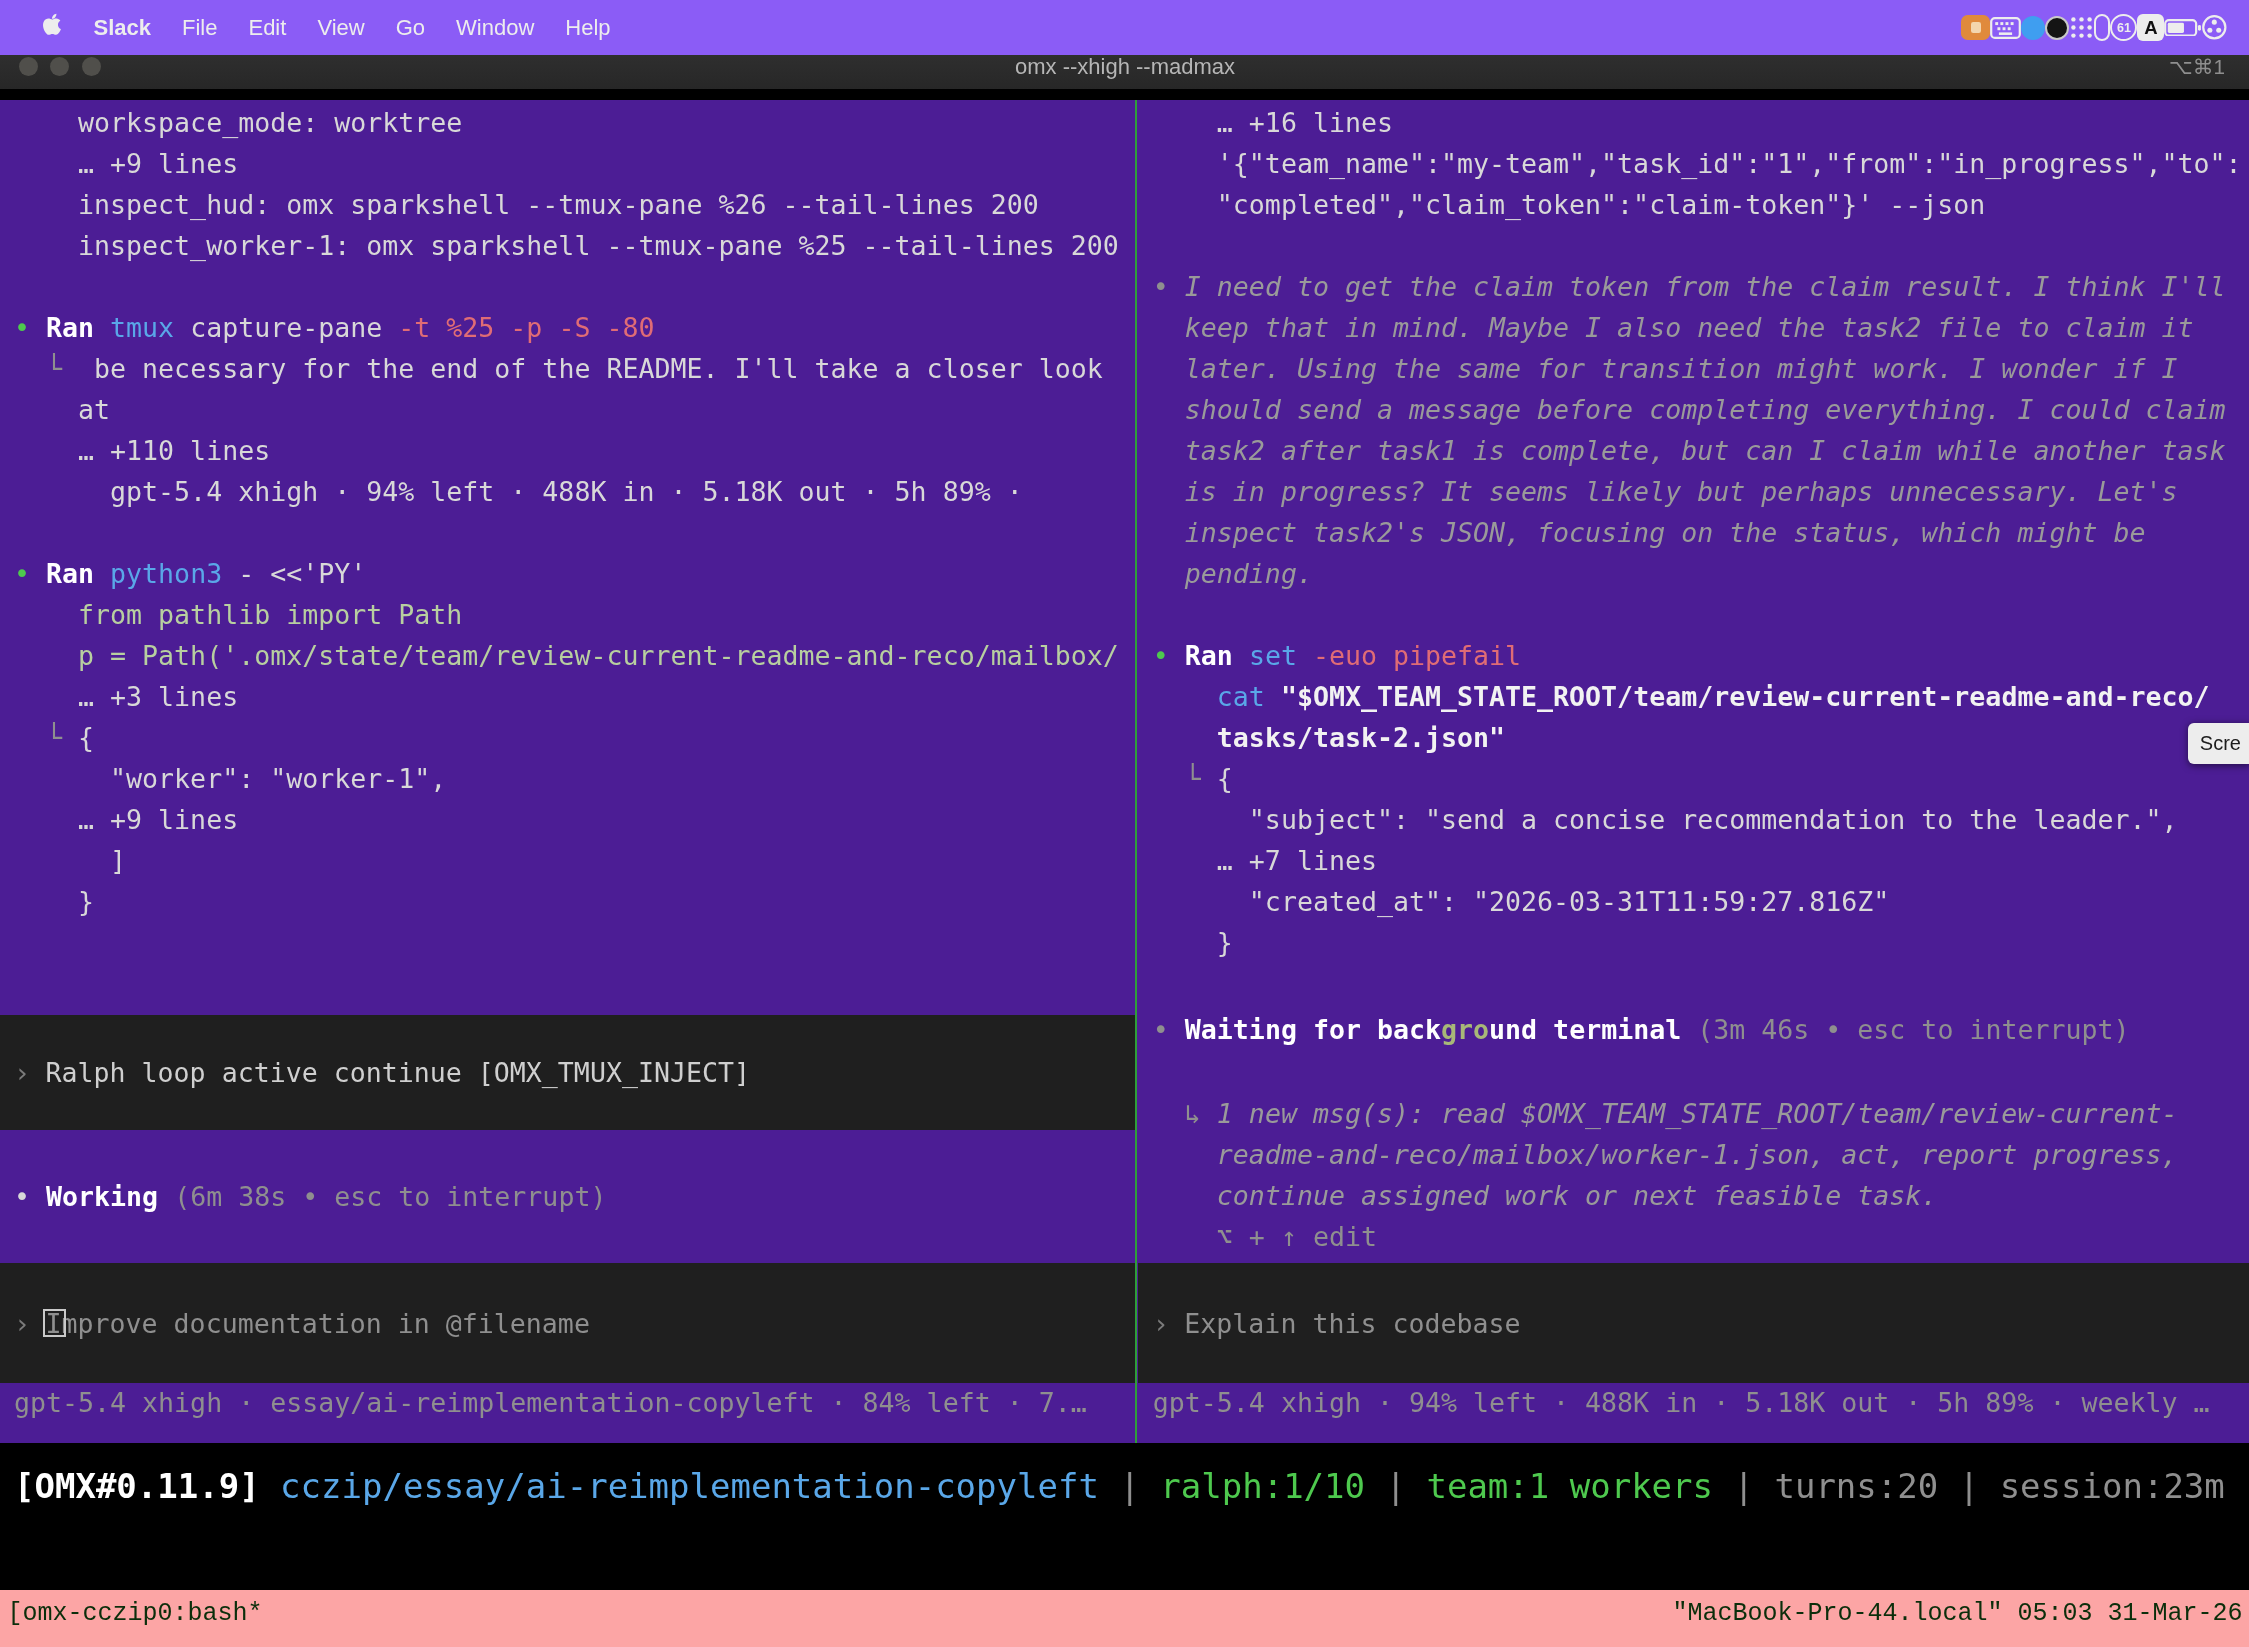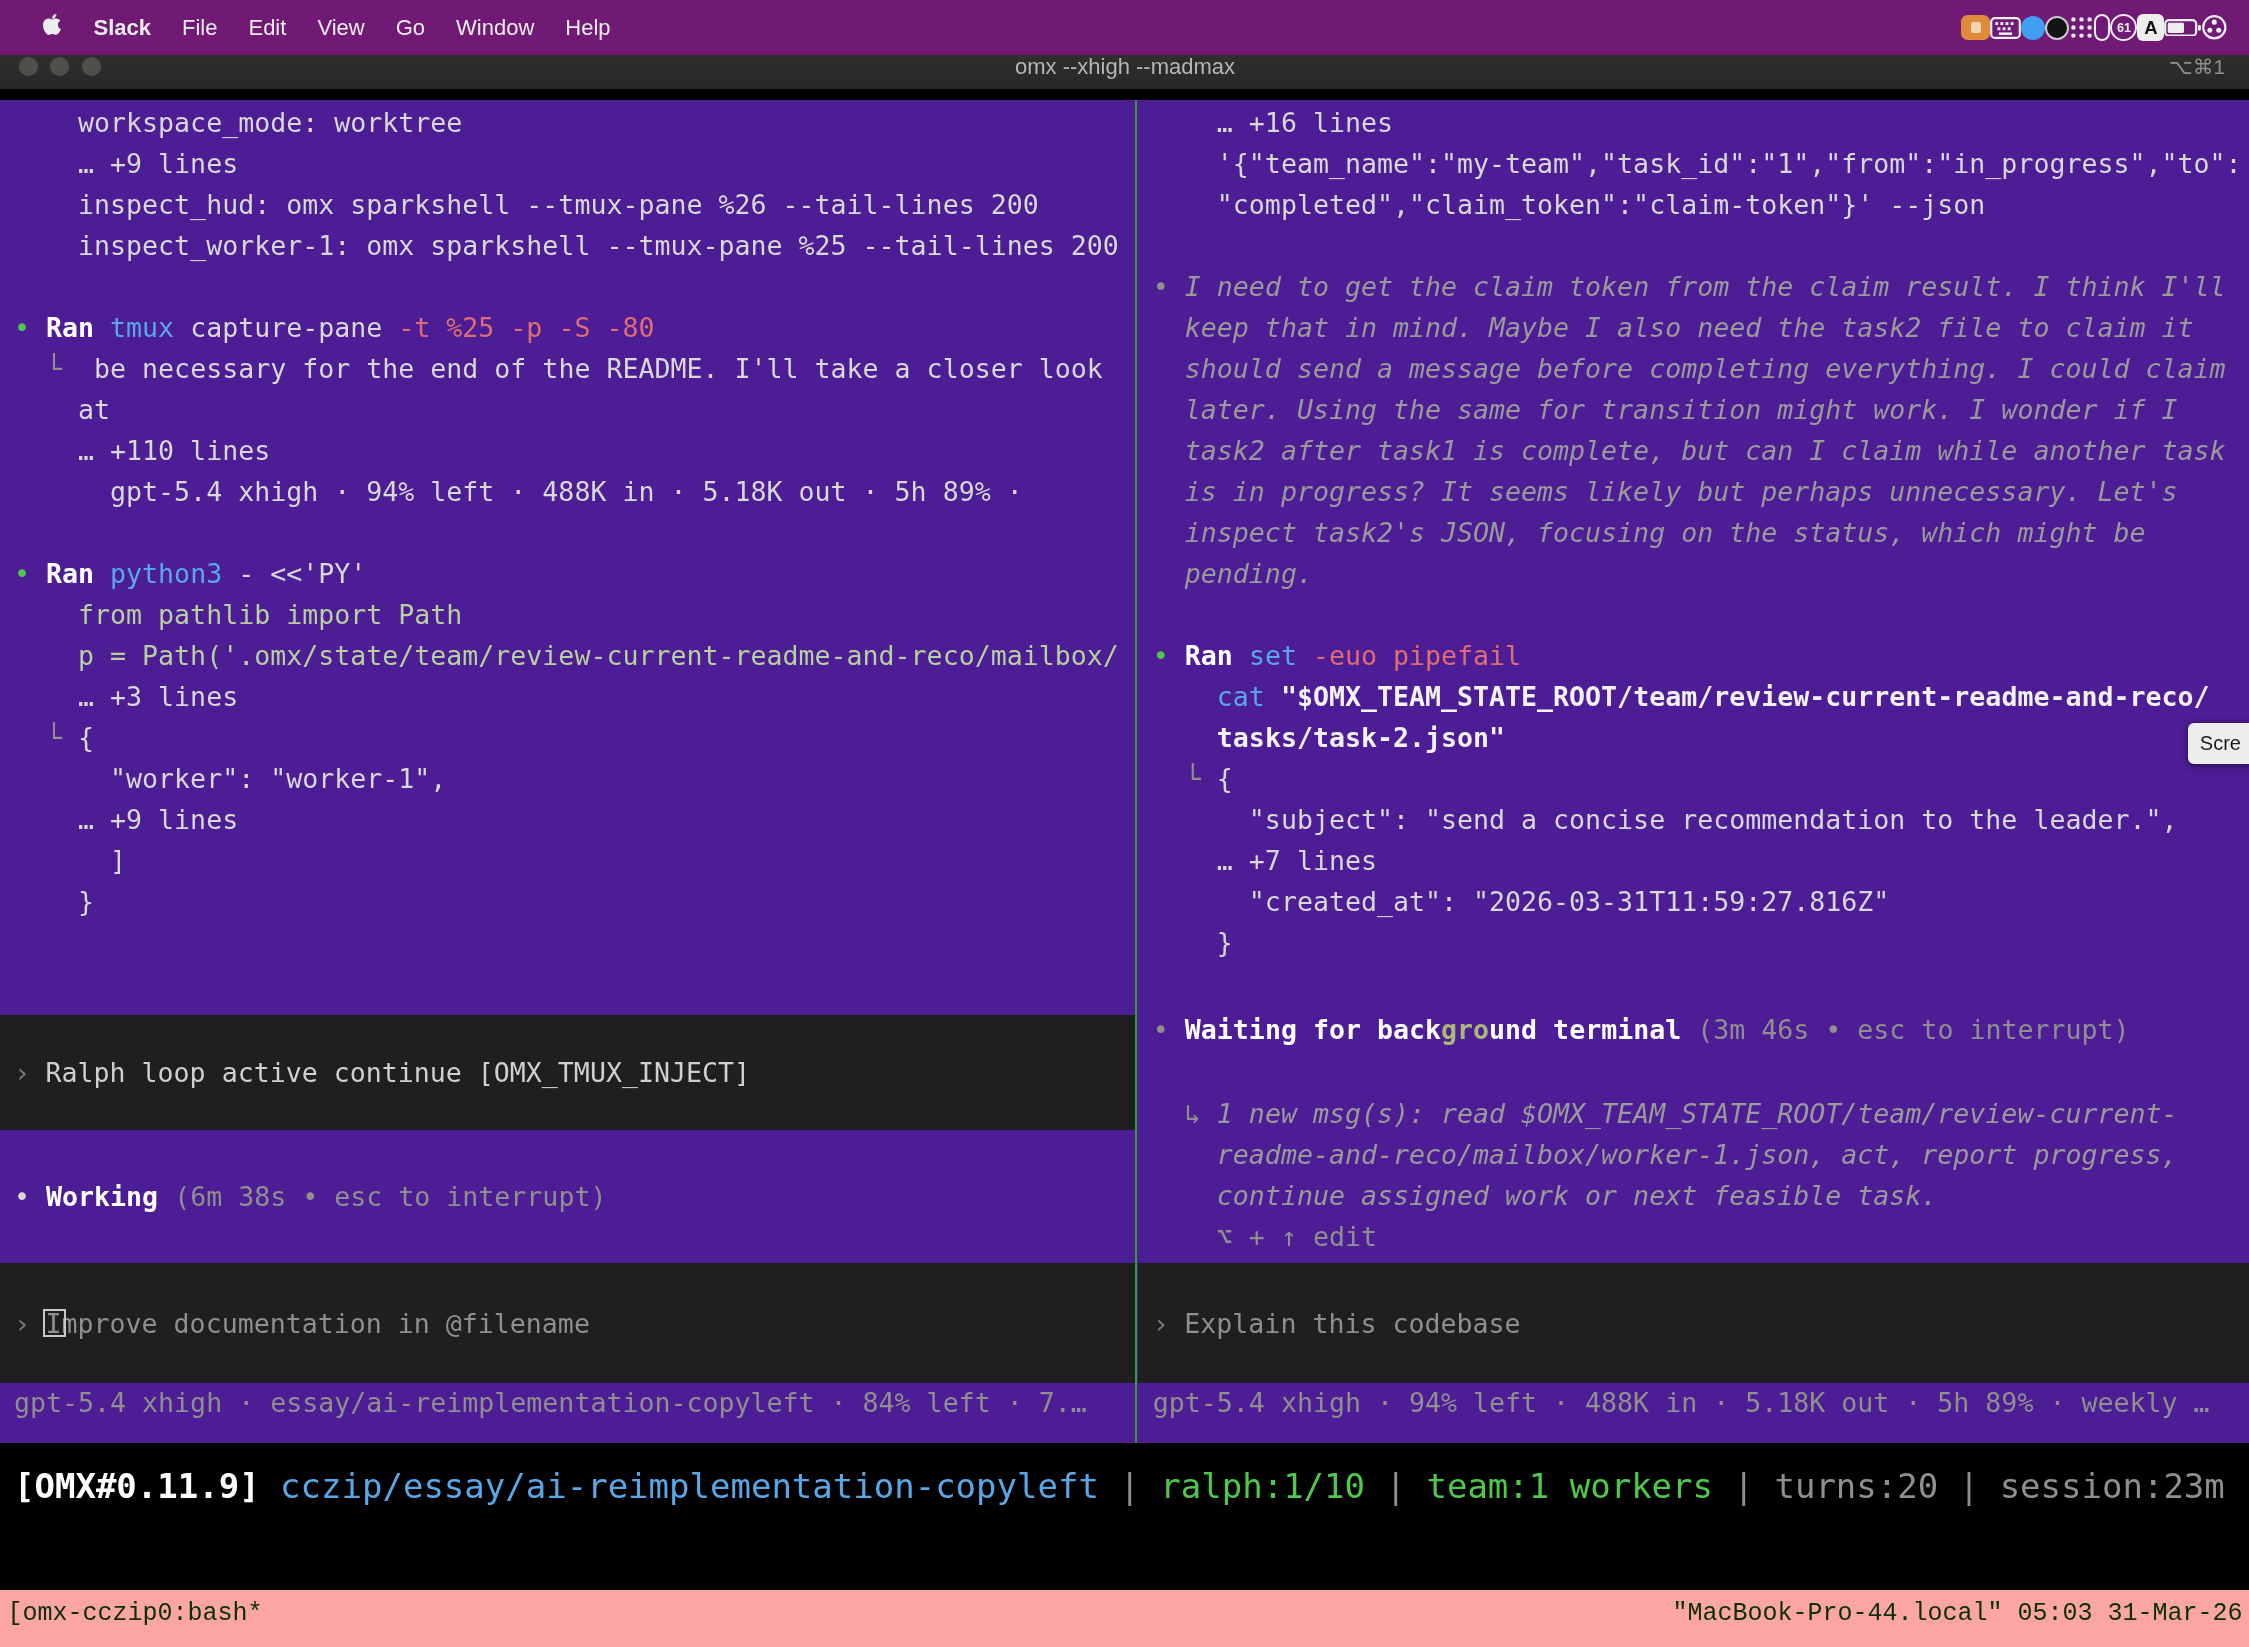--- a/index.html
+++ b/index.html
@@ -1,20 +1,20 @@
 <!DOCTYPE html>
 <html style="font-size:11.8px"><head>
 <meta charset="utf-8">
 <style>
   *{margin:0;padding:0;box-sizing:border-box}
   html,body{width:2250px;height:1648px;overflow:hidden;background:#000}
   body{font-family:"Liberation Sans","DejaVu Sans",sans-serif;position:relative}
 
   
-  .menubar{position:absolute;top:0;left:0;right:0;height:55px;background:#701a75;display:flex;align-items:center;color:#ededed;font-size:22px;z-index:40}
+  .menubar{position:absolute;top:0;left:0;right:0;height:55px;background:#8b5cf6;display:flex;align-items:center;color:#ededed;font-size:22px;z-index:40}
   .mb-left{display:flex;align-items:center;padding-left:25px}
   .mb-item{padding:0 15.5px;white-space:nowrap}
   .mb-app{font-weight:bold}
   .mb-right{margin-left:auto;display:flex;align-items:center;padding-right:22px}
   .ic{display:inline-flex;align-items:center;justify-content:center}
   .rec{width:29.5px;height:25px;border-radius:6.6px;background:#e08a3c}
   .rec-in{width:10.3px;height:10.3px;background:#f3d6ae;border-radius:2.2px;margin:auto}
   .blue-dot{width:24px;height:24px;border-radius:50%;background:#3f9ef0}
   .dark-circ{width:24px;height:24px;border-radius:50%;background:#141414;border:2.2px solid #c9c9c9}
   .pill{width:16px;height:27px;border:2.2px solid #ededed;border-radius:8.9px}
@@ -196,22 +196,22 @@
   <div class="divider"></div>
 
   <div class="pane pane-right">
     <div class="flow">
         <div class="tline"><span class="c-fg">    … +16 lines</span></div>
         <div class="tline"><span class="c-fg">    '{"team_name":"my-team","task_id":"1","from":"in_progress","to":</span></div>
         <div class="tline"><span class="c-fg">    "completed","claim_token":"claim-token"}' --json</span></div>
         <div class="tline"></div>
         <div class="tline"><span class="c-dim">• </span><span class="c-think">I need to get the claim token from the claim result. I think I'll</span></div>
         <div class="tline"><span class="c-think">  keep that in mind. Maybe I also need the task2 file to claim it</span></div>
+        <div class="tline"><span class="c-think">  later. Using the same for transition might work. I wonder if I</span></div>
         <div class="tline"><span class="c-think">  should send a message before completing everything. I could claim</span></div>
-        <div class="tline"><span class="c-think">  later. Using the same for transition might work. I wonder if I</span></div>
         <div class="tline"><span class="c-think">  task2 after task1 is complete, but can I claim while another task</span></div>
         <div class="tline"><span class="c-think">  is in progress? It seems likely but perhaps unnecessary. Let's</span></div>
         <div class="tline"><span class="c-think">  inspect task2's JSON, focusing on the status, which might be</span></div>
         <div class="tline"><span class="c-think">  pending.</span></div>
         <div class="tline"></div>
         <div class="tline"><span class="c-bullet">• </span><span class="c-bold">Ran </span><span class="c-cmd">set </span><span class="c-flag">-euo pipefail</span></div>
         <div class="tline"><span class="c-fg">    </span><span class="c-cmd">cat </span><span class="c-path">"$OMX_TEAM_STATE_ROOT/team/review-current-readme-and-reco/</span></div>
         <div class="tline"><span class="c-fg">    </span><span class="c-path">tasks/task-2.json"</span></div>
         <div class="tline"><span class="c-dim">  └ </span><span class="c-fg">{</span></div>
         <div class="tline"><span class="c-fg">      "subject": "send a concise recommendation to the leader.",</span></div>

